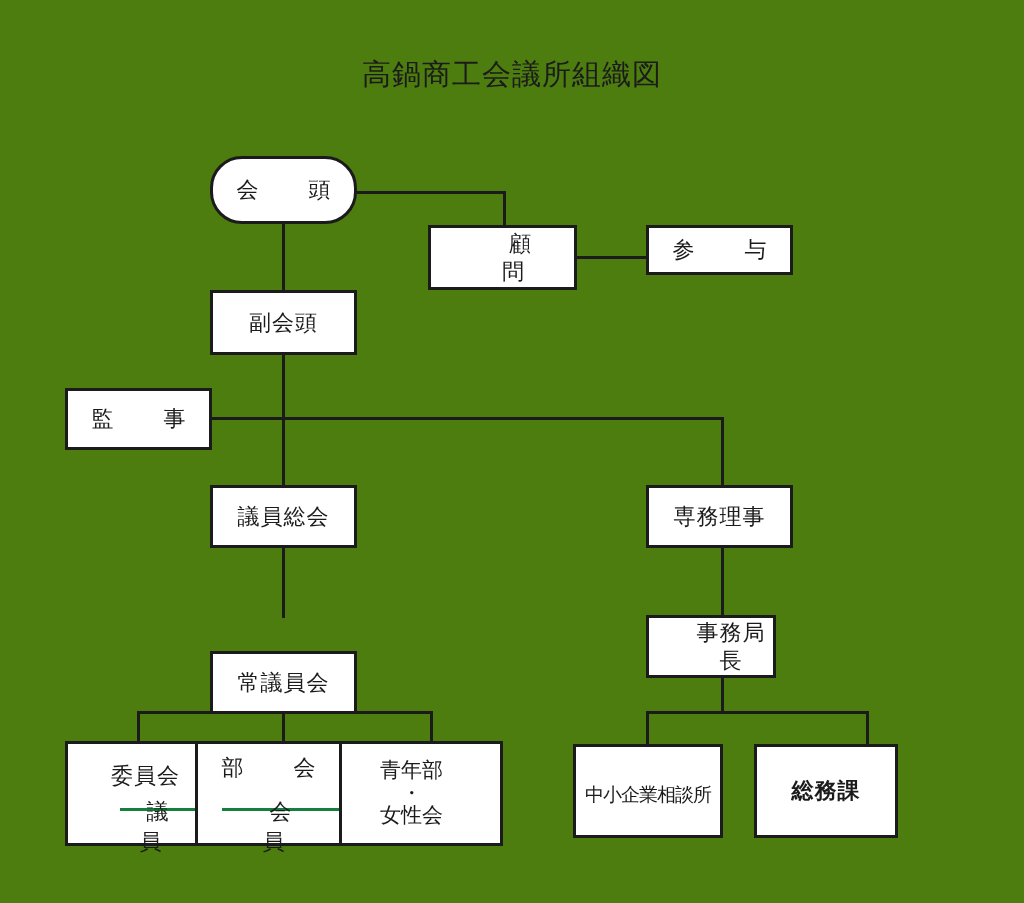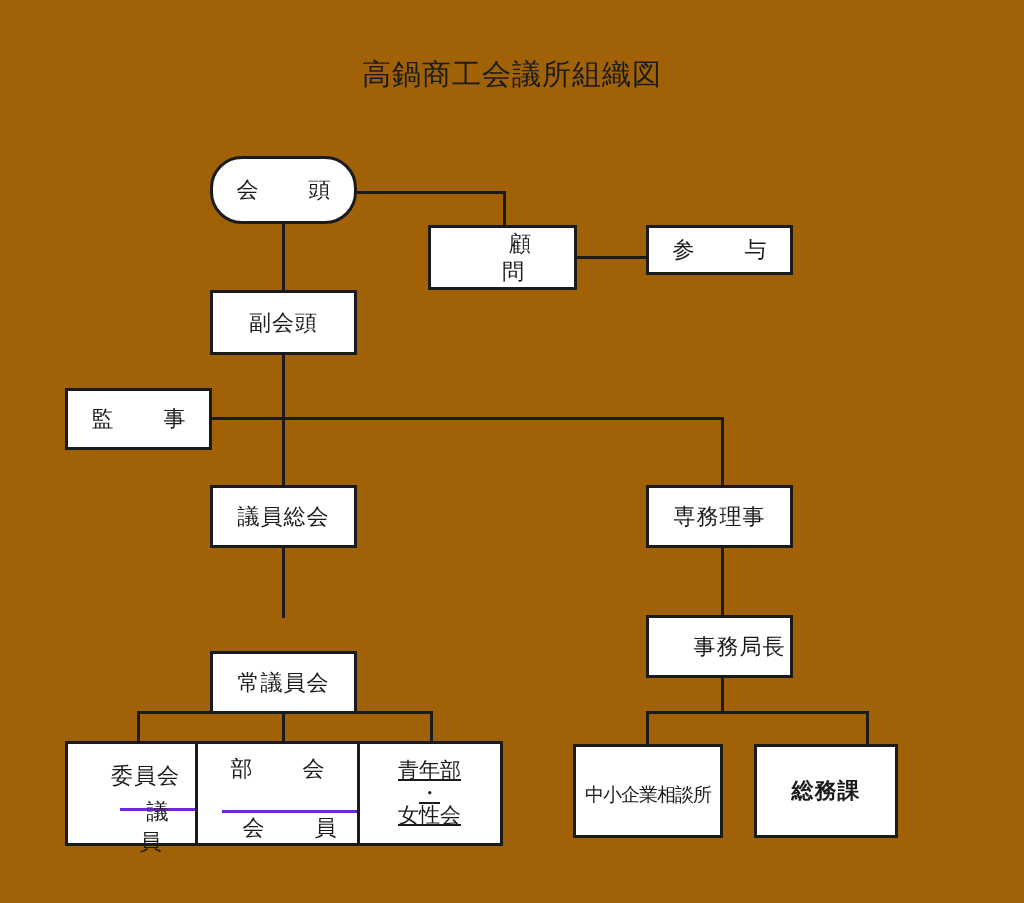--- a/index.html
+++ b/index.html
@@ -5,21 +5,21 @@
 <style>
   html, body {
     margin: 0;
     padding: 0;
     background: #ffffff;
   }
   #chart-root {
     position: relative;
     width: 1024px;
     height: 903px;
-    background: #a16207;
+    background: #4d7c0f;
     font-family: "Liberation Serif", "DejaVu Serif", serif;
     overflow: hidden;
   }
   #chart-title {
     position: absolute;
     left: 0;
     top: 55px;
     width: 1024px;
     text-align: center;
     font-size: 29px;
@@ -70,22 +70,22 @@
     box-sizing: border-box;
     display: flex;
     align-items: center;
     justify-content: center;
     color: #1b1b1b;
     font-size: 22px;
     text-align: center;
     white-space: pre-line;
   }
   .cell-top { height: 64px; }
-  .cell-bottom { height: 35px; border-top: 3px solid #6d28d9; margin-left: 24px; }
-  .cell-full { height: 98px; line-height: 1.08; font-size: 21px; text-decoration: underline; }
+  .cell-bottom { height: 35px; border-top: 3px solid #15803d; margin-left: 24px; }
+  .cell-full { height: 98px; line-height: 1.08; font-size: 21px; }
 
   .edge {
     position: absolute;
     background: #1b1b1b;
     z-index: 1;
   }
   .edge-h { height: 3px; }
   .edge-v { width: 3px; }
 </style>
 </head>
@@ -147,34 +147,34 @@
   </div>
 
   <div class="node" style="left:646px; top:485px; width:147px; height:63px;">
     <span class="label sp1">専務理事</span>
   </div>
 
   <div class="node" style="left:210px; top:651px; width:147px; height:63px;">
     <span class="label sp1">常議員会</span>
   </div>
 
-  <div class="node" style="left:646px; top:615px; width:147px; height:63px;padding-left:40px;">
+  <div class="node" style="left:646px; top:615px; width:130px; height:63px;padding-left:40px;">
     <span class="label sp1">事務局長</span>
   </div>
 
   <div class="cluster" style="left:65px; top:741px; width:438px; height:105px;">
     <div class="cluster-col" style="width:127px;padding-left:28px;">
       <div class="cell cell-top">
         <span class="label sp1">委員会</span>
       </div>
       <div class="cell cell-bottom">
         <span class="label sp2">議　員</span>
       </div>
     </div>
-    <div class="cluster-col" style="width:162px;gap:16px;">
+    <div class="cluster-col" style="width:144px;gap:16px;">
       <div class="cell cell-top">
         <span class="label sp2">部　会</span>
       </div>
       <div class="cell cell-bottom">
         <span class="label sp2">会　員</span>
       </div>
     </div>
     <div class="cluster-col" style="width:142px;">
       <div class="cell cell-full">
         <span class="label stacked">青年部

